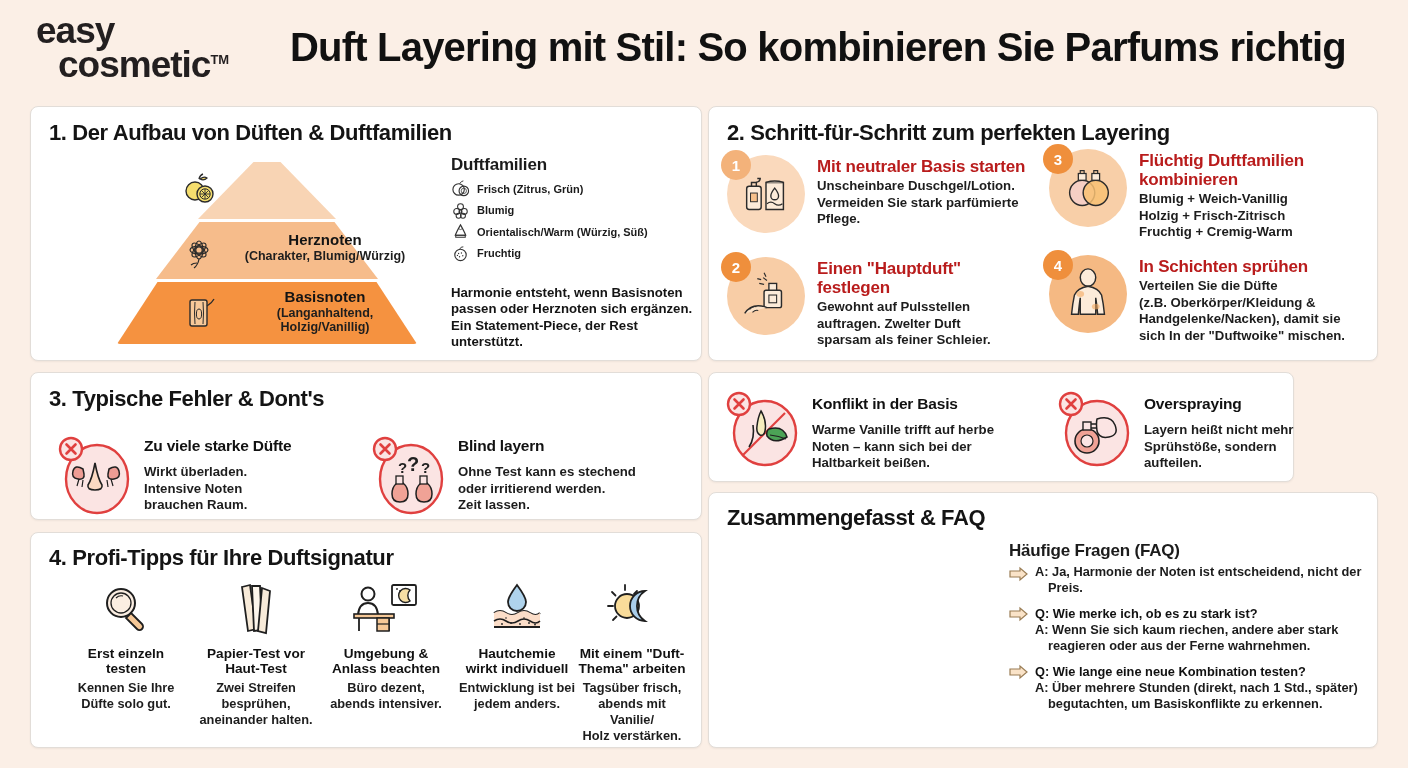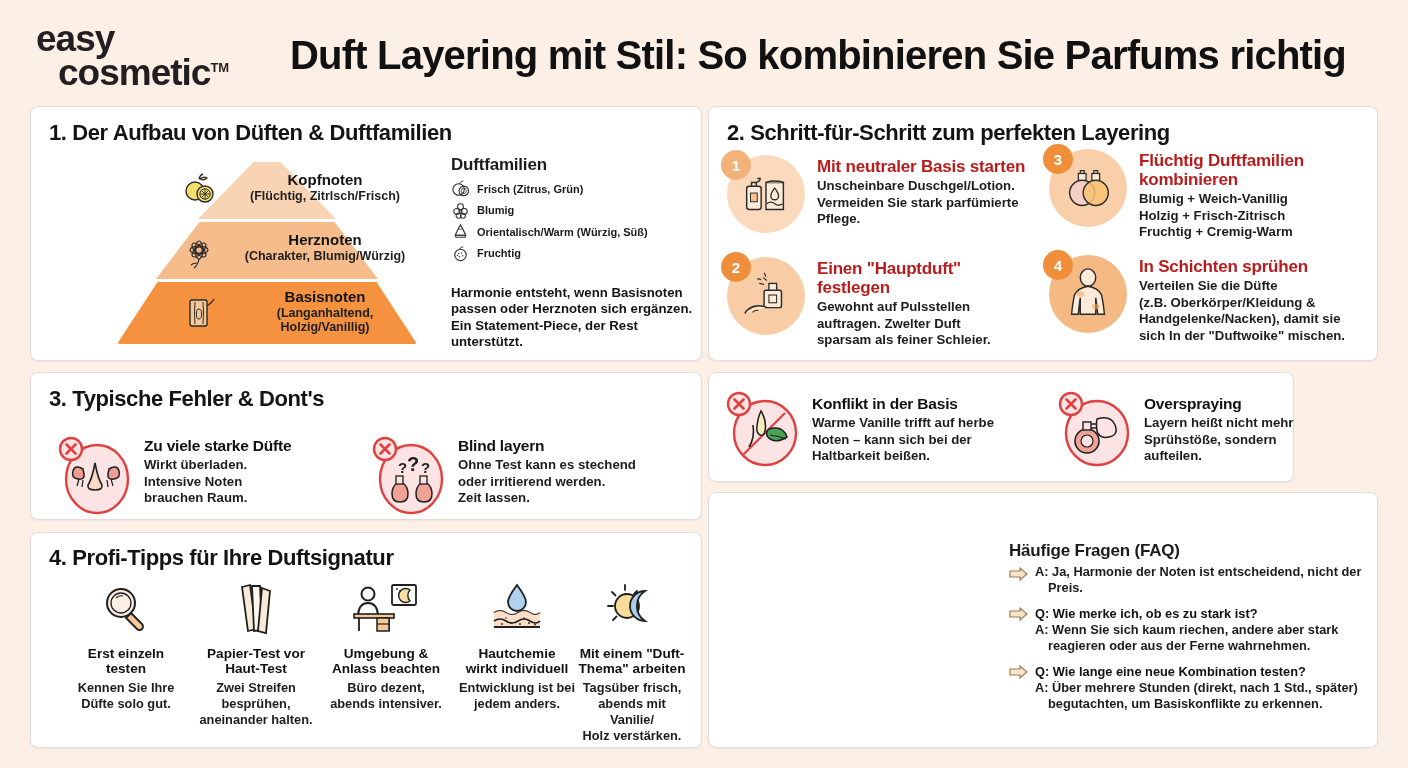--- a/index.html
+++ b/index.html
@@ -7,21 +7,21 @@
   body {
     background: #FBEFE6;
     font-family: "Liberation Sans", sans-serif;
     color: #1b1b1b;
     overflow: hidden;
     position: relative;
   }
   .page { position: relative; width: 1408px; height: 768px; }
 
   
-  .header { position: absolute; left: 0; top: 0; width: 1380px; height: 98px; margin-top: 8px; }
+  .header { position: absolute; left: 0; top: 0; width: 1380px; height: 98px; }
   .logo { position: absolute; left: 36px; top: 14px; line-height: 0.92; font-weight: 800;
           font-size: 37px; letter-spacing: -1px; color: #231f20; }
   .logo .l2 { padding-left: 22px; position: relative; display: inline-block; }
   .logo .tm { font-size: 13px; vertical-align: super; font-weight: 700; letter-spacing: 0; }
   .title { position: absolute; left: 290px; top: 24px; width: 1080px; font-size: 40px;
            font-weight: 800; letter-spacing: -0.8px; color: #111; line-height: 1.15; }
 
   
   .card { position: absolute; background: #fff; border: 1px solid #e2ddd8;
           border-radius: 8px; box-shadow: 0 1px 2px rgba(0,0,0,0.05); }
@@ -82,21 +82,21 @@
   #s1 { left: 18px;  top: 48px;  width: 300px; }
   #s2 { left: 18px;  top: 150px; width: 300px; }
   #s3 { left: 340px; top: 42px;  width: 320px; }
   #s4 { left: 340px; top: 148px; width: 320px; }
 
   
   .dont { position: absolute; display: flex; gap: 11px; }
   .dont .dcirc { position: relative; width: 76px; height: 86px; flex: 0 0 76px; }
   .dont .dtxt { padding-top: 6px; }
   .dont .dh { font-size: 15.5px; font-weight: 800; color: #111; line-height: 1.1; letter-spacing: -0.2px; }
-  .dont .db { font-size: 13.2px; font-weight: 600; color: #1d1d1d; line-height: 1.26; margin-top: 3px; }
+  .dont .db { font-size: 13.2px; font-weight: 600; color: #1d1d1d; line-height: 1.26; margin-top: 10px; }
   #d1 { left: 26px;  top: 58px;  width: 310px; }
   #d2 { left: 340px; top: 58px;  width: 310px; }
   #d3 { left: 16px;  top: 16px;  width: 330px; }
   #d4 { left: 348px; top: 16px;  width: 310px; }
 
   
   .tip { position: absolute; top: 46px; width: 130px; text-align: center; }
   .tip .tipic { height: 58px; display: flex; align-items: flex-end; justify-content: center; }
   .tip .th { font-size: 13.6px; font-weight: 800; color: #111; line-height: 1.12; margin-top: 9px; }
   .tip .tb { font-size: 12.8px; font-weight: 600; color: #1d1d1d; line-height: 1.25; margin-top: 4px; }
@@ -147,24 +147,20 @@
             <circle cx="16" cy="20" r="9" fill="#F5DE6E" stroke="#2b2b2b" stroke-width="1.4"></circle>
             <circle cx="26" cy="23" r="8" fill="#F5DE6E" stroke="#2b2b2b" stroke-width="1.4"></circle>
             <circle cx="26" cy="23" r="5.2" fill="none" stroke="#2b2b2b" stroke-width="1"></circle>
             <g stroke="#2b2b2b" stroke-width="0.9">
               <line x1="26" y1="18" x2="26" y2="28"></line>
                 <line x1="21" y1="23" x2="31" y2="23"></line>
               <line x1="22.4" y1="19.4" x2="29.6" y2="26.6"></line>
                 <line x1="29.6" y1="19.4" x2="22.4" y2="26.6"></line>
             </g>
           </svg>
-        </div>
-        <div class="tlabel">
-          <div class="tname">Kopfnoten</div>
-          <div class="tsub">(Flüchtig, Zitrlsch/Frisch)</div>
         </div>
       </div>
       <div class="tier tier-2">
         <div class="tierbg"></div>
         <div class="ticon">
           <svg viewBox="0 0 40 40" width="40" height="40">
             <g stroke="#2b2b2b" stroke-width="1.2" fill="none">
               <g transform="translate(20,19)">
                 <ellipse rx="4" ry="9" transform="rotate(0)"></ellipse>
                 <ellipse rx="4" ry="9" transform="rotate(45)"></ellipse>
@@ -553,20 +549,21 @@
       </div>
       <div class="th" style="white-space:pre-line">Mit einem "Duft-
 Thema" arbeiten</div>
       <div class="tb" style="white-space:pre-line">Tagsüber frisch,
 abends mit Vanilie/
 Holz verstärken.</div>
     </div>
   </div>
 
   <div class="card" id="card5">
+    <div class="card-title">Zusammengefasst &amp; FAQ</div>
 
 
     <div class="faqcol">
       <div class="faqhead">Häufige Fragen (FAQ)</div>
 
       <div class="faqitem">
         <span class="arw">
           <svg viewBox="0 0 20 14" width="20" height="14">
               <path d="M1 4 h10 V1 l7 6 l-7 6 V10 H1z" fill="#FAE3C8" stroke="#9a7d55" stroke-width="1.2"></path>
             </svg>

